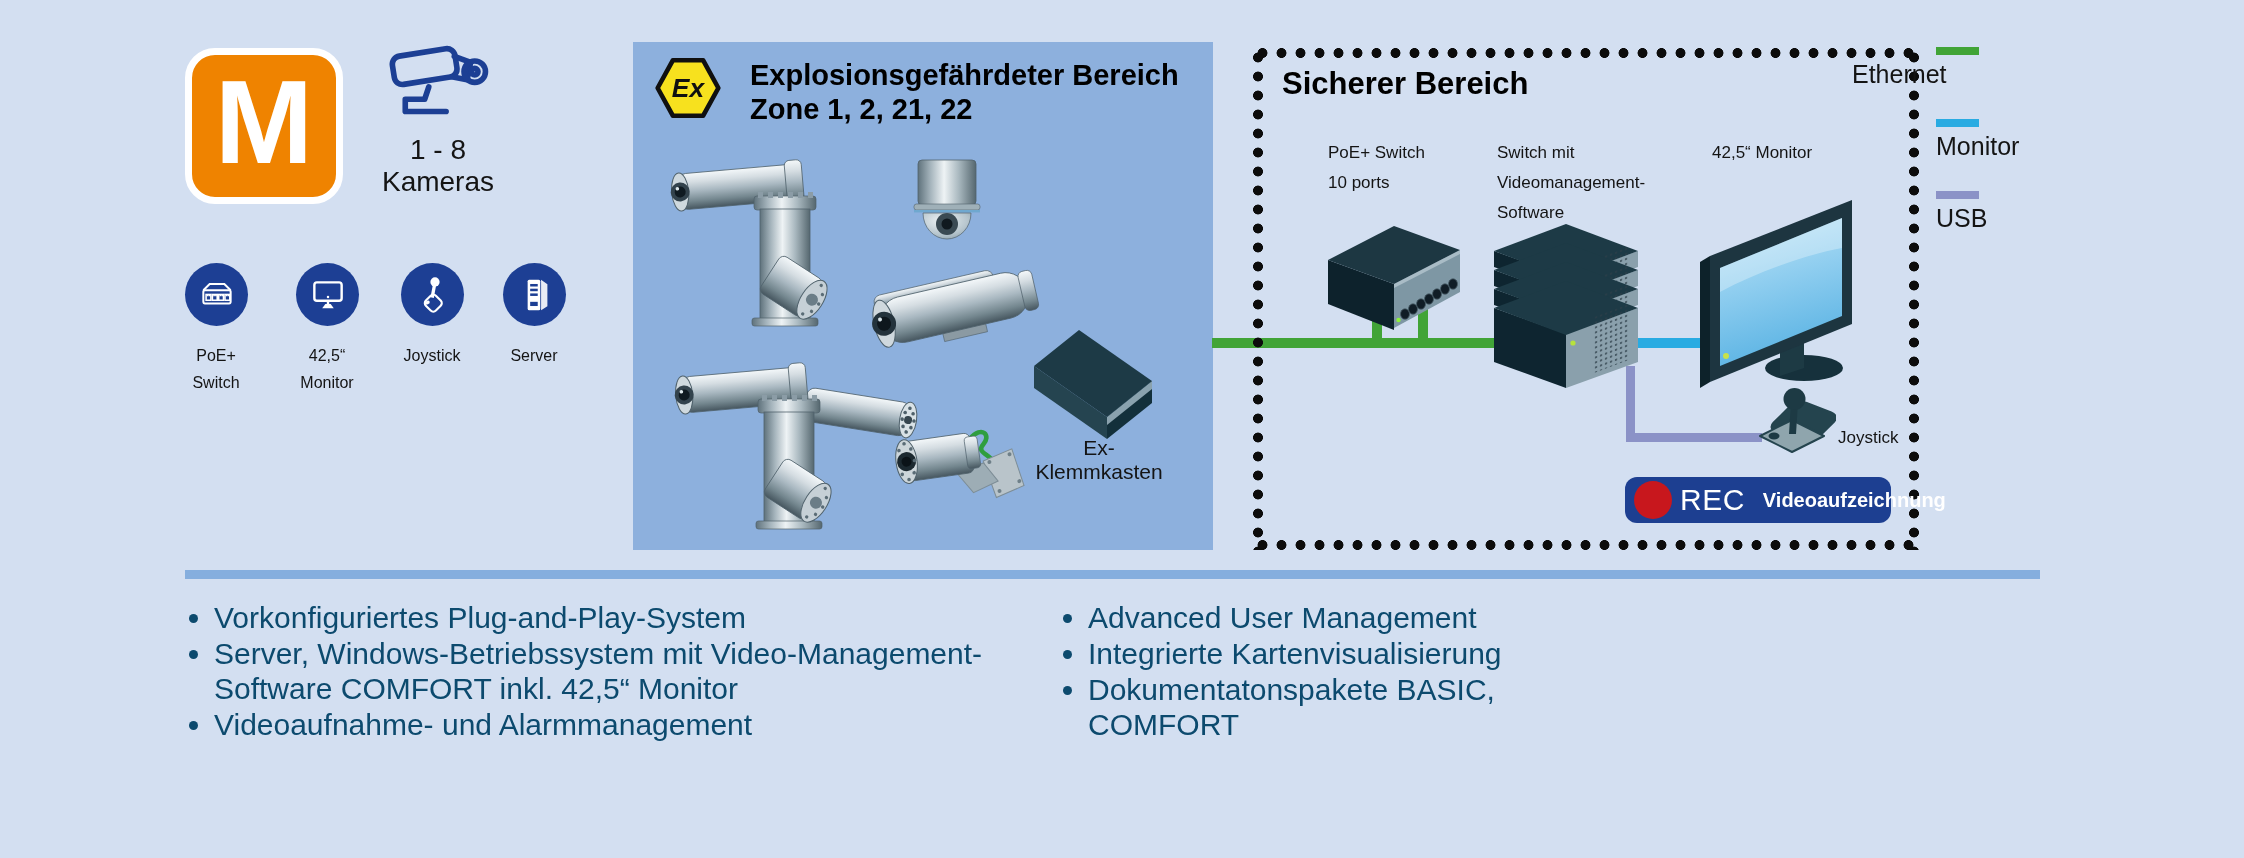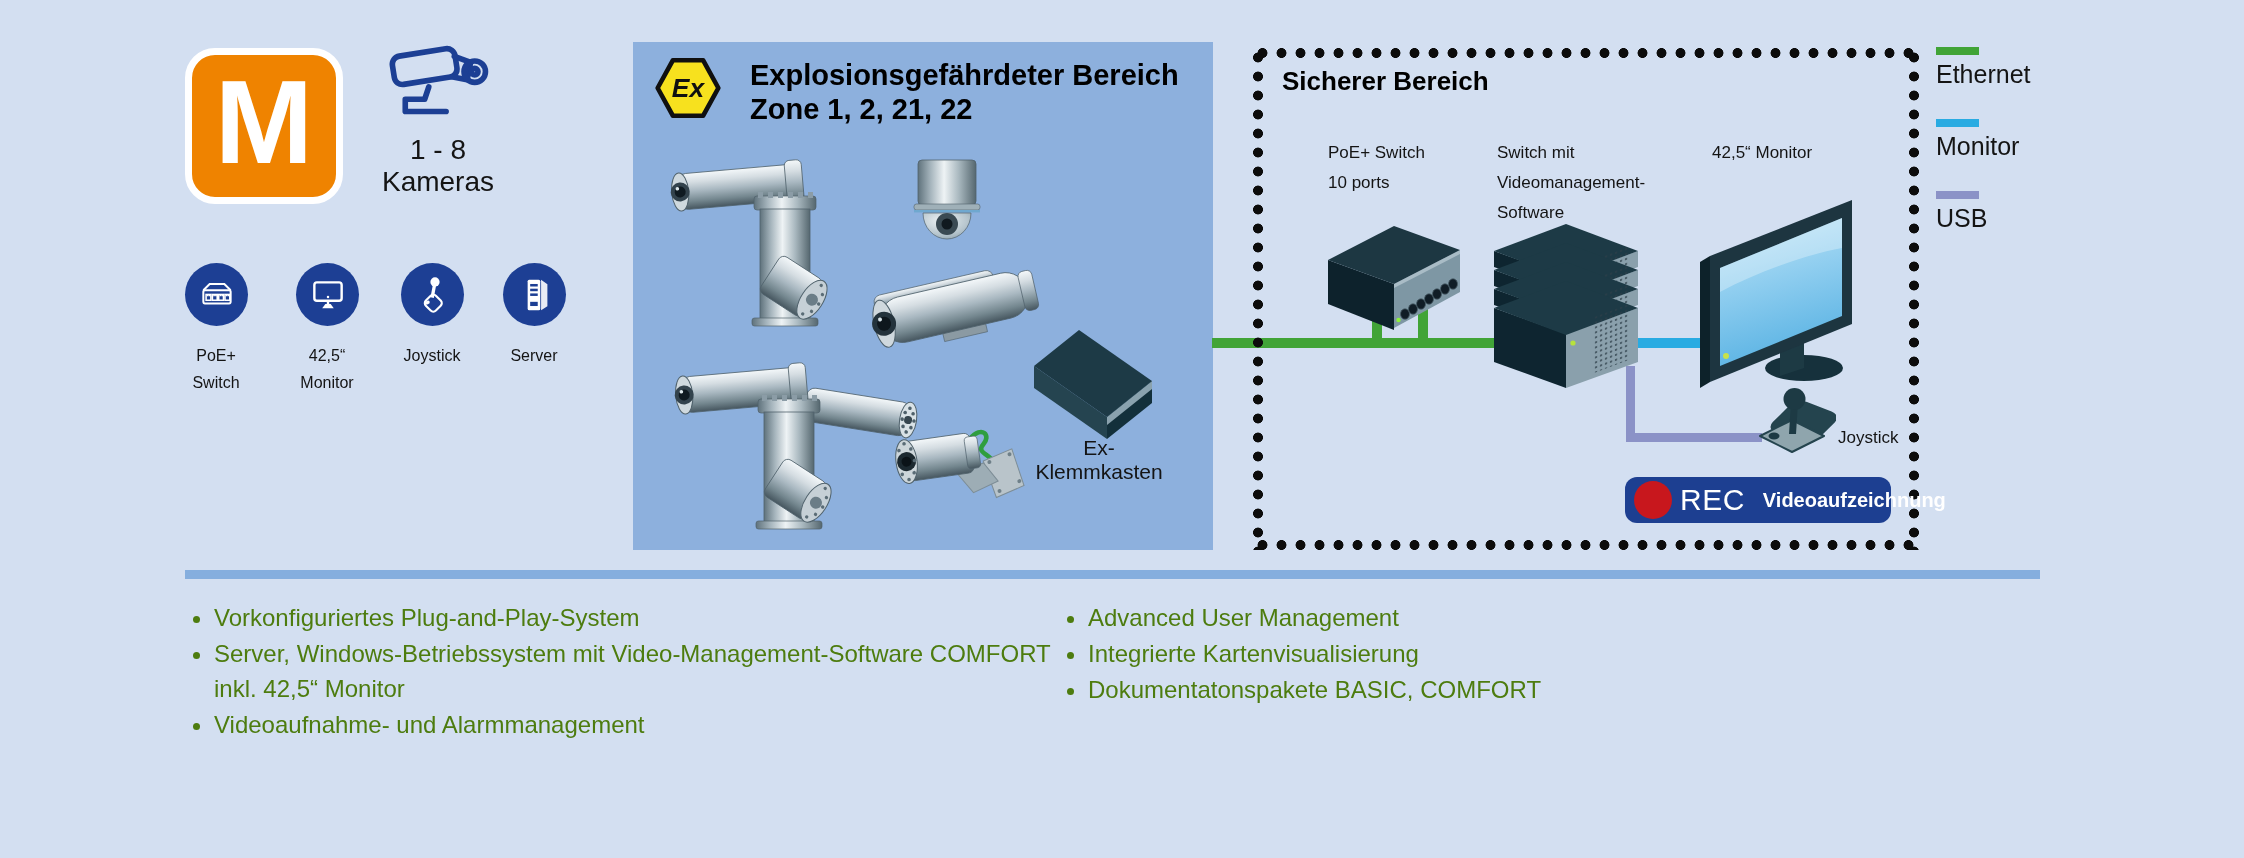--- a/index.html
+++ b/index.html
@@ -25,41 +25,41 @@
   
   .ex-box{left:633px;top:42px;width:580px;height:508px;background:#8db0dd;}
   .ex-title{left:117px;top:16px;font-size:29px;line-height:34px;font-weight:700;color:#000;}
   .ex-klemm-label{left:388px;top:394px;width:156px;text-align:center;font-size:21px;color:#141414;}
 
   
   .dots-h{height:10px;background-image:radial-gradient(circle,#0c0c0c 4.6px,transparent 5.3px);
           background-size:19px 10px;}
   .dots-v{width:10px;background-image:radial-gradient(circle,#0c0c0c 4.6px,transparent 5.3px);
           background-size:10px 19px;}
-  .safe-title{left:1282px;top:66px;font-size:26px;font-weight:700;color:#000;}
+  .safe-title{left:1282px;top:66px;font-size:31px;font-weight:700;color:#000;}
   .dev-label{font-size:17px;line-height:30px;color:#141414;}
 
   
   .line{position:absolute;}
 
   
   .rec-badge{left:1625px;top:477px;width:266px;height:46px;background:#1d3f91;border-radius:12px;
              display:flex;align-items:center;}
   .rec-dot{width:38px;height:38px;border-radius:50%;background:#c8171d;margin-left:9px;flex:none;}
   .rec-word{color:#fff;font-size:30px;margin-left:8px;letter-spacing:0.5px;}
   .rec-text{color:#fff;font-size:20px;font-weight:700;margin-left:18px;}
 
   
   .legend-swatch{width:43px;height:8px;}
   .legend-label{font-size:25px;color:#141414;}
 
   .divider{left:185px;top:570px;width:1855px;height:9px;background:#85aede;}
 
   
-  .features{margin:0;padding-left:32px;font-size:24px;line-height:35px;color:#4d7c0f;}
+  .features{margin:0;padding-left:32px;font-size:30px;line-height:35px;color:#0c4a6e;}
   .features li{margin:0 0 1px 0;}
   .feat-left{left:182px;top:600px;width:845px;}
   .feat-right{left:1056px;top:600px;width:560px;}
 </style>
 </head>
 <body>
 
 <div class="canvas">
 
   <div class="abs m-tile">
@@ -388,21 +388,21 @@
   </svg>
   <div class="abs dev-label" style="left:1838px;top:423px">Joystick</div>
 
   <div class="abs rec-badge">
     <div class="rec-dot"></div>
     <span class="rec-word">REC</span>
     <span class="rec-text">Videoaufzeichnung</span>
   </div>
 
   <div class="abs legend-swatch" style="left: 1936px; top: 47px; background: rgb(65, 164, 55);"></div>
-  <div class="abs legend-label" style="left:1936px;top:60px">Ethernet</div>
+  <div class="abs legend-label" style="left:1852px;top:60px">Ethernet</div>
   <div class="abs legend-swatch" style="left: 1936px; top: 119px; background: rgb(41, 171, 226);"></div>
   <div class="abs legend-label" style="left:1936px;top:132px">Monitor</div>
   <div class="abs legend-swatch" style="left: 1936px; top: 191px; background: rgb(139, 146, 199);"></div>
   <div class="abs legend-label" style="left:1936px;top:204px">USB</div>
 
   <div class="abs divider"></div>
 
   <ul class="abs features feat-left">
     <li>Vorkonfiguriertes Plug-and-Play-System</li>
     <li>Server, Windows-Betriebssystem mit Video-Management-Software COMFORT inkl. 42,5“ Monitor</li>

